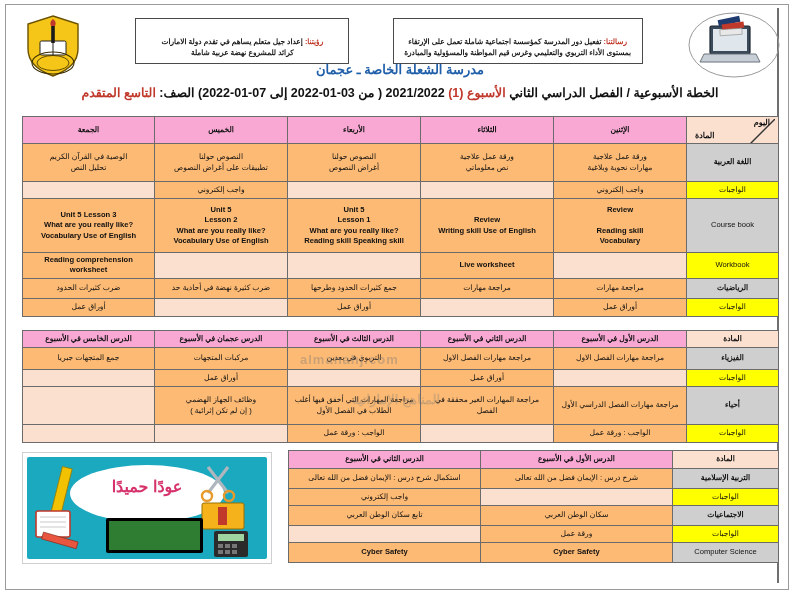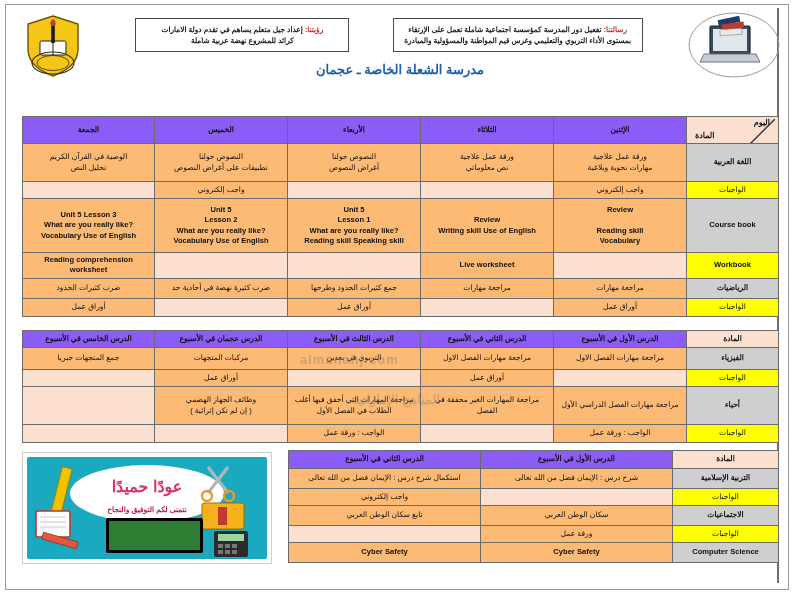--- a/index.html
+++ b/index.html
@@ -49,21 +49,21 @@
     width: 78px; height: 72px;
     display: flex; align-items: center; justify-content: center;
     flex: 0 0 auto;
   }
   .logo-svg { display: block; }
 
   .vision-box, .mission-box {
     border: 1px solid #4a4a4a;
     background: #ffffff;
     box-sizing: border-box;
-    padding: 5px 6px 4px 6px;
+    padding: 17px 6px 4px 6px;
     line-height: 1.55;
     font-size: 7.4px;
     font-weight: bold;
     color: #1a1a1a;
     text-align: center;
   }
   .vision-box { width: 214px; margin-top: 8px; }
   .mission-box { width: 250px; margin-top: 8px; }
   .kw { color: #c0392b; }
 
@@ -108,30 +108,30 @@
     padding: 2px 3px;
     vertical-align: middle;
     text-align: center;
     font-size: 7.6px;
     color: #111111;
     line-height: 1.35;
     word-wrap: break-word;
     overflow: hidden;
   }
 
-  .c-head   { background: #8b5cf6; font-weight: bold; font-size: 8.6px; }
+  .c-head   { background: #f9a8d4; font-weight: bold; font-size: 8.6px; }
   .c-label  { background: #cfcfcf; font-weight: bold; font-size: 8.4px; }
   .c-hw     { background: #ffff00; font-weight: normal; color: #111111; font-size: 8.4px; }
   .c-peach  { background: #fbe0d0; }
   .c-white  { background: #fdba74; }
   .c-corner { background: #fbe0d0; position: relative; }
 
   .en { direction: ltr; text-align: left; font-size: 8.3px; font-weight: bold; padding-left: 5px; line-height: 1.5; }
   .en-c { direction: ltr; text-align: center; font-size: 8.3px; font-weight: bold; line-height: 1.5; }
-  .en-lbl { direction: ltr; font-weight: bold; font-size: 8px; }
+  .en-lbl { direction: ltr; font-weight: normal; font-size: 8px; }
 
   
   .corner-inner { position: relative; width: 100%; height: 100%; min-height: 22px; }
   .corner-day {
     position: absolute; top: -1px; right: 5px;
     font-size: 8px; font-weight: bold;
   }
   .corner-sub {
     position: absolute; bottom: -1px; left: 5px;
     font-size: 8px; font-weight: bold;
@@ -257,20 +257,23 @@
         <path d="M16 42 L68 42 L72 50 L12 50 Z" fill="#c7ced6" stroke="#6b737c" stroke-width="1"></path>
         <rect x="30" y="6" width="22" height="6" fill="#1f3a6e" transform="rotate(-12 41 9)"></rect>
         <rect x="34" y="11" width="22" height="6" fill="#c0392b" transform="rotate(-8 45 14)"></rect>
         <rect x="32" y="17" width="22" height="6" fill="#e8e8e8" stroke="#888" stroke-width="0.6" transform="rotate(-4 43 20)"></rect>
       </svg>
     </div>
   </div>
 
   <div class="school-name">مدرسة الشعلة الخاصة ـ عجمان</div>
 
+  <div class="plan-title">
+    <span>الخطة الأسبوعية / الفصل الدراسي الثاني </span><span class="red">الأسبوع (1)</span><span> 2021/2022 ( من 03-01-2022 إلى 07-01-2022) الصف: </span><span class="red">التاسع المتقدم</span>
+  </div>
 
   <table class="grid" id="t1" style="left:22px; top:116px; width:756px;padding-left:16px;">
     <colgroup>
       <col style="width:92px">
       <col style="width:133px">
         <col style="width:133px">
         <col style="width:133px">
         <col style="width:133px">
         <col style="width:132px">
     </colgroup>
@@ -457,21 +460,20 @@
         <g fill="#777">
           <rect x="20" y="81" width="5" height="4"></rect>
             <rect x="27" y="81" width="5" height="4"></rect>
             <rect x="34" y="81" width="5" height="4"></rect>
           <rect x="20" y="87" width="5" height="4"></rect>
             <rect x="27" y="87" width="5" height="4"></rect>
             <rect x="34" y="87" width="5" height="4"></rect>
         </g>
       </svg>
       <div class="banner-text-1">عودًا حميدًا</div>
-      <div class="banner-text-2">نتمنى لكم التوفيق والنجاح</div>
       <div class="board"></div>
     </div>
   </div>
 
   <div class="watermark">almanahj.com</div>
   <div class="watermark2">المناهج الإماراتية</div>
 
 </div>
 
 </body></html>

